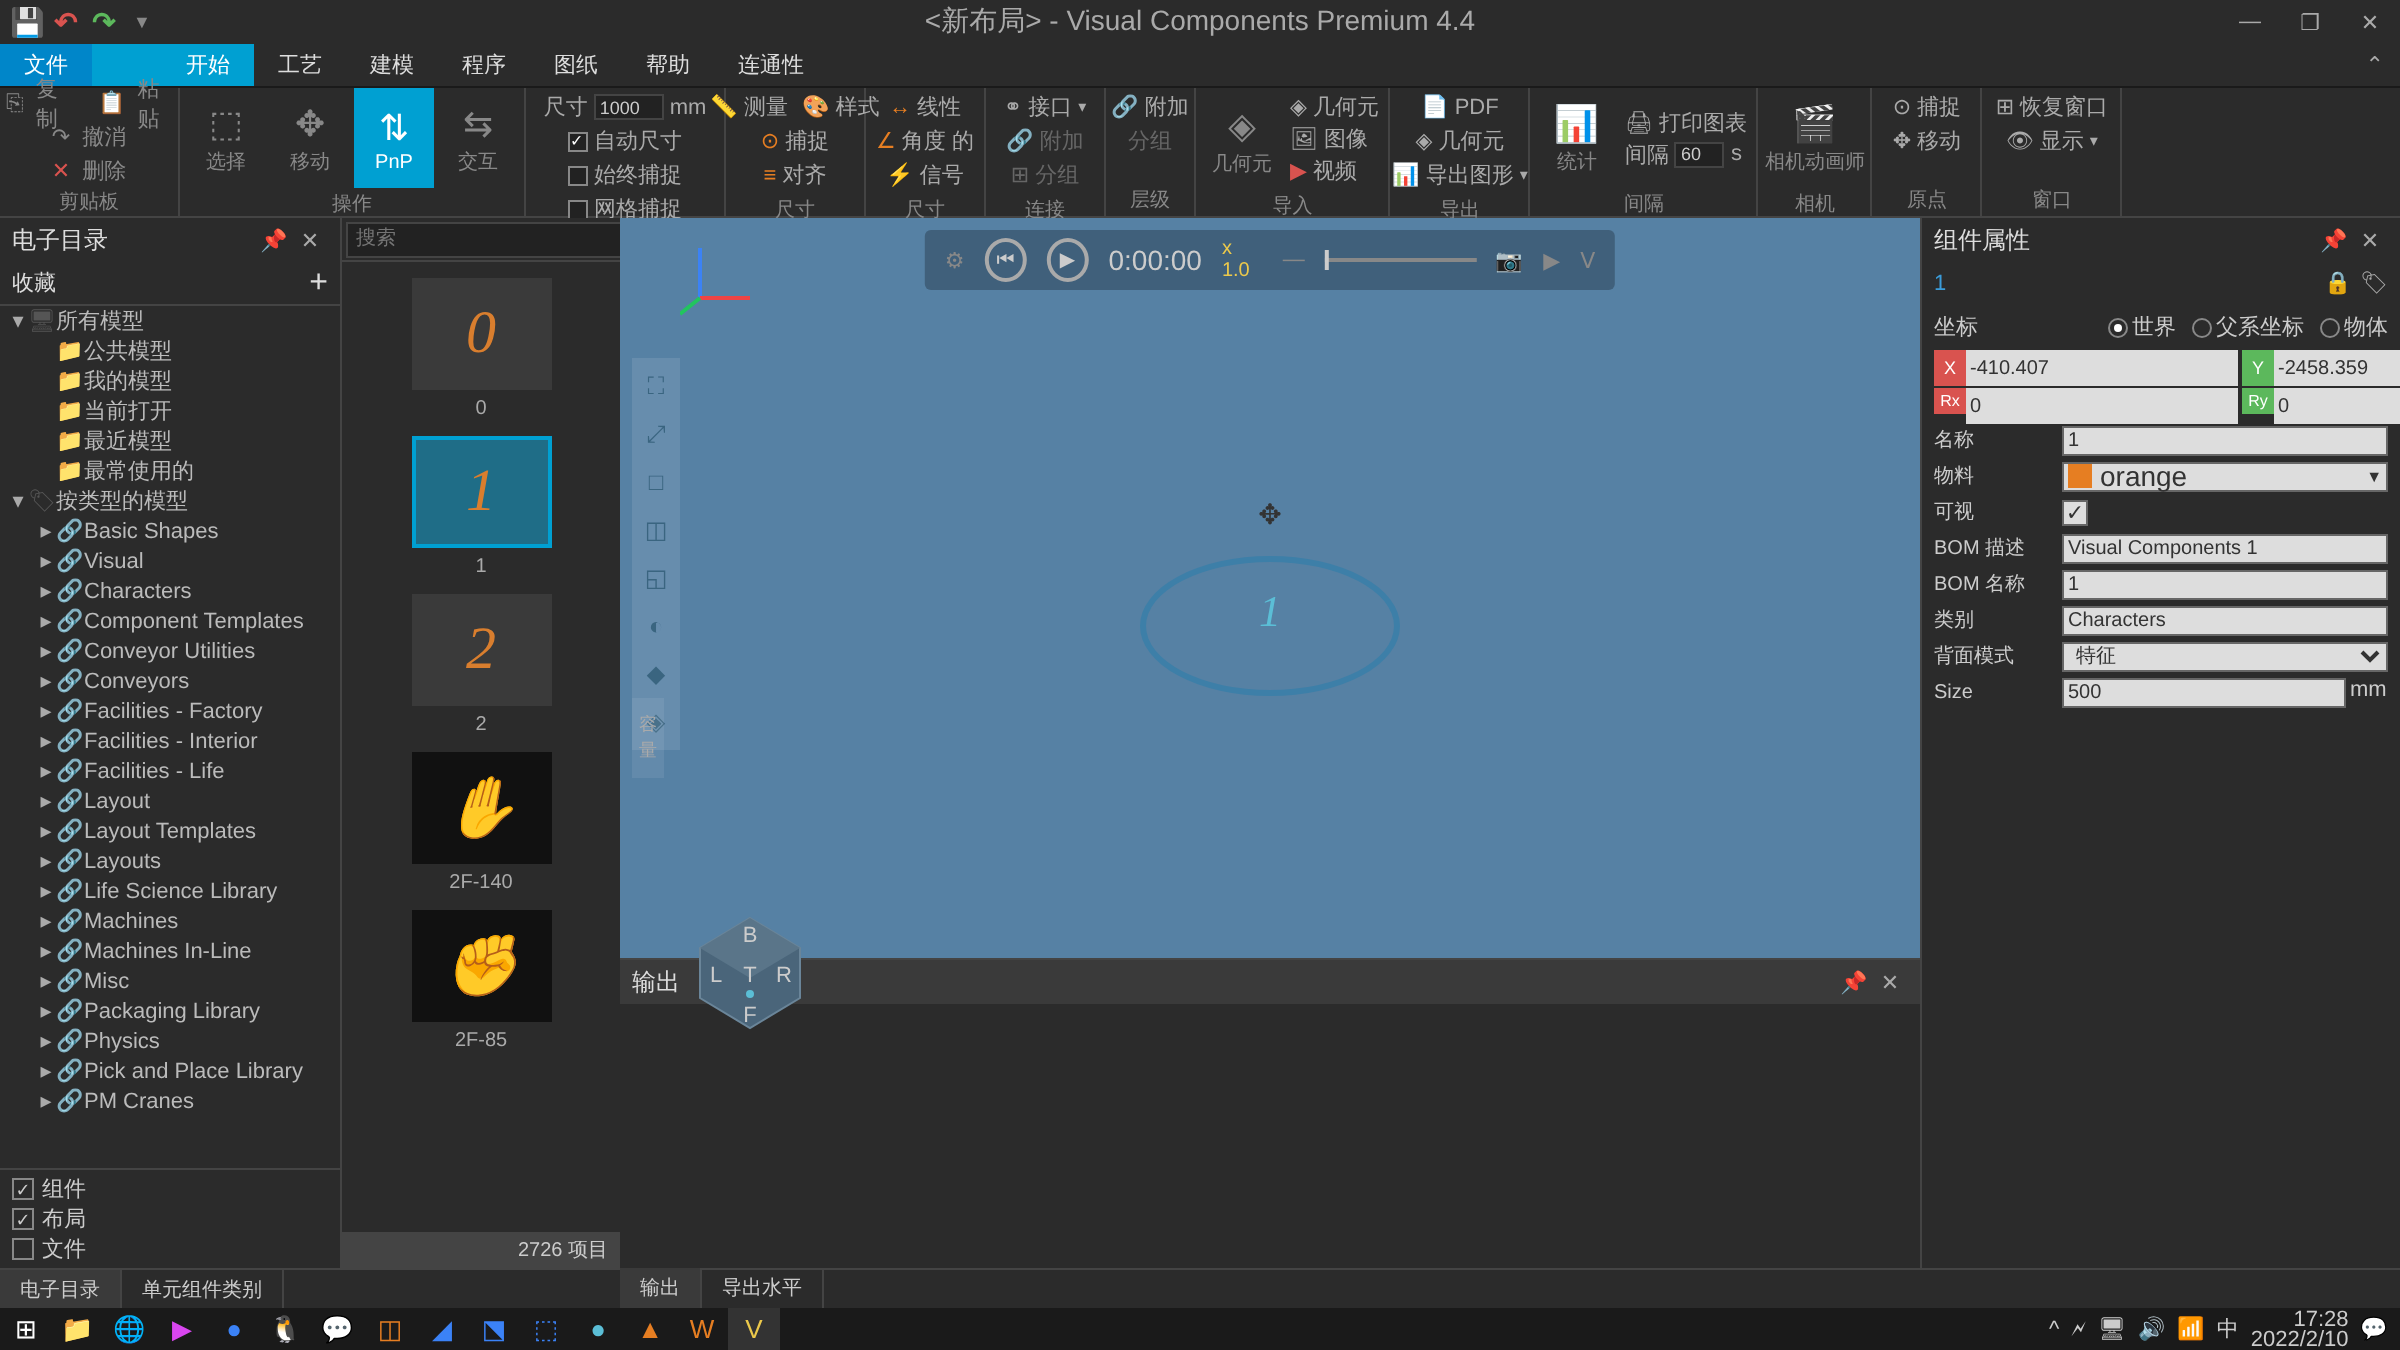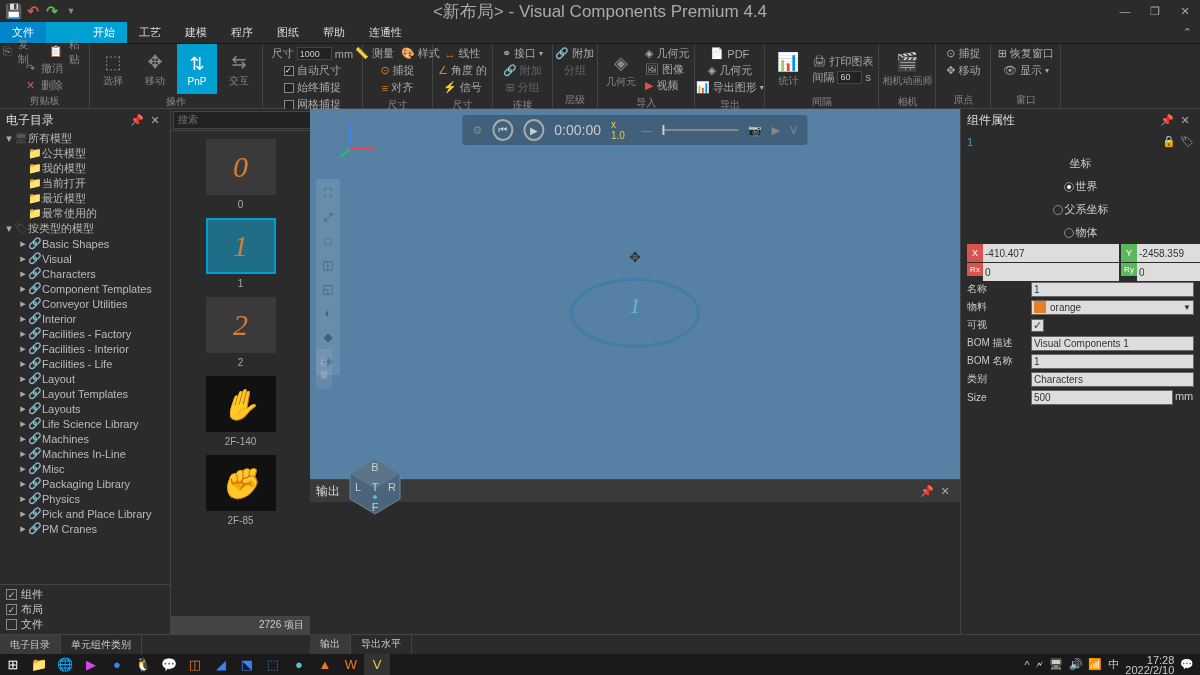--- a/index.html
+++ b/index.html
@@ -3,21 +3,21 @@
 <meta charset="utf-8">
 <style>
 * { margin: 0; padding: 0; box-sizing: border-box; font-family: "Microsoft YaHei", "Segoe UI", sans-serif; font-size: 11px; }
 body { background: #2b2b2b; color: #ccc; width: 1200px; height: 675px; overflow: hidden; position: relative; }
 .titlebar { height: 22px; background: #2b2b2b; display: flex; align-items: center; position: relative; }
 .qat { display: flex; align-items: center; gap: 3px; padding-left: 6px; }
 .qat span { width: 16px; height: 16px; display: inline-flex; align-items: center; justify-content: center; font-size: 14px; }
 .qat .save { color: #555; }
 .qat .undo { color: #d9534f; font-weight: bold; }
 .qat .redo { color: #5cb85c; font-weight: bold; }
-.title-text { position: absolute; left: 50%; transform: translateX(-50%); color: #aaa; font-size: 17px; }
+.title-text { position: absolute; left: 50%; transform: translateX(-50%); color: #aaa; font-size: 14px; }
 .sysbtns { position: absolute; right: 0; display: flex; }
 .sysbtns span { width: 30px; height: 22px; display: flex; align-items: center; justify-content: center; color: #aaa; }
 .menubar { height: 22px; background: #2b2b2b; display: flex; align-items: stretch; border-bottom: 1px solid #1a1a1a; }
 .menutab { padding: 0 12px; display: flex; align-items: center; color: #ddd; }
 .menutab.file { background: #0086c9; color: #fff; }
 .menutab.active { background: #00a0d2; color: #fff; padding-left: 47px; }
 .menubar .expand { margin-left: auto; padding: 0 8px; display: flex; align-items: center; color: #aaa; }
 .ribbon { height: 65px; background: #2b2b2b; display: flex; border-bottom: 1px solid #444; }
 .rgroup { display: flex; flex-direction: column; border-right: 1px solid #444; }
 .rgroup .grow { display: flex; align-items: center; flex: 1; padding: 0 3px; gap: 2px; }
@@ -81,21 +81,21 @@
 .props-name .icons { margin-left: auto; display: flex; gap: 4px; color: #aaa; }
 .prow { display: flex; align-items: center; height: 18px; padding: 0 6px; gap: 4px; }
 .prow .plabel { width: 60px; color: #ccc; font-size: 10px; }
 .prow .pval { flex: 1; }
 .prow input, .prow select { width: 100%; background: #ddd; border: 1px solid #666; color: #333; height: 15px; font-size: 10px; padding: 0 2px; }
 .coord-row { display: flex; height: 18px; }
 .cbox { flex: 1; display: flex; }
 .cbox .clab { width: 16px; background: #d9534f; color: #fff; display: flex; align-items: center; justify-content: center; font-size: 9px; }
 .cbox.y .clab { background: #5cb85c; }
 .cbox input { flex: 1; background: #ddd; border: none; color: #333; font-size: 10px; padding: 0 2px; height: 18px; }
-.radio-row { display: flex; align-items: center; gap: 8px; padding: 4px 6px; font-size: 10px; color: #ccc; flex-direction: column; }
+.radio-row { display: flex; align-items: center; gap: 8px; padding: 4px 6px; font-size: 10px; color: #ccc; }
 .radio-row .rad { display: flex; align-items: center; gap: 2px; }
 .radio-row .rc { width: 10px; height: 10px; border: 1px solid #888; border-radius: 50%; }
 .radio-row .rc.on::after { content: ''; display: block; width: 4px; height: 4px; background: #fff; border-radius: 50%; margin: 2px; }
 .swatch { width: 12px; height: 12px; background: #e67e22; display: inline-block; margin-right: 4px; vertical-align: middle; }
 .bottom-tabs { position: absolute; bottom: 21px; left: 0; right: 0; height: 20px; background: #2b2b2b; border-top: 1px solid #444; display: flex; }
 .btab { padding: 0 10px; display: flex; align-items: center; color: #ccc; font-size: 10px; border-right: 1px solid #444; }
 .btab.active { background: #3a3a3a; }
 .taskbar { position: absolute; bottom: 0; left: 0; right: 0; height: 21px; background: #1a1a1a; display: flex; align-items: center; }
 .taskbar .tb { width: 26px; height: 21px; display: flex; align-items: center; justify-content: center; font-size: 13px; }
 .taskbar .tray { margin-left: auto; display: flex; align-items: center; gap: 6px; padding-right: 6px; color: #ccc; font-size: 9px; }
@@ -360,20 +360,24 @@
   </div>
 </div>
 
 <div class="main">
   <div class="ecat">
     <div class="panel-hdr">
         <span class="phtitle">电子目录</span>
         <span class="phbtn">📌</span>
         <span class="phbtn">✕</span>
       </div>
+    <div class="fav-row">
+        <span>收藏</span>
+        <span class="plus">+</span>
+      </div>
     <div class="tree" id="tree">
         <div class="tnode" style="padding-left: 4px;">
           <span class="ar down"></span>
           <span class="fic">🖥</span>
           <span>所有模型</span>
         </div>
         <div class="tnode" style="padding-left: 18px;">
           <span class="ar " style="visibility: hidden;">▸</span>
           <span class="fic">📁</span>
           <span>公共模型</span>
@@ -424,21 +428,21 @@
           <span>Component Templates</span>
         </div>
         <div class="tnode" style="padding-left: 18px;">
           <span class="ar right"></span>
           <span class="bic">🔗</span>
           <span>Conveyor Utilities</span>
         </div>
         <div class="tnode" style="padding-left: 18px;">
           <span class="ar right"></span>
           <span class="bic">🔗</span>
-          <span>Interior</span>
+          <span>Conveyors</span>
         </div>
         <div class="tnode" style="padding-left: 18px;">
           <span class="ar right"></span>
           <span class="bic">🔗</span>
           <span>Facilities - Factory</span>
         </div>
         <div class="tnode" style="padding-left: 18px;">
           <span class="ar right"></span>
           <span class="bic">🔗</span>
           <span>Facilities - Interior</span>
@@ -656,40 +660,44 @@
     </div>
     <div class="prow">
         <span class="plabel">名称</span>
         <span class="pval"><input value="1" style=""></span>
       </div>
     <div class="prow">
         <span class="plabel">物料</span>
         <span class="pval">
           <div style="background:#ddd;height:15px;display:flex;align-items:center;padding:0 2px;border:1px solid #666">
             <span class="swatch"></span>
-            <span style="color:#333;font-size:10px">orange</span>
+            <span style="color:#333;font-size:14px">orange</span>
             <span style="margin-left:auto;color:#333;font-size:8px">▼</span>
           </div>
         </span>
       </div>
     <div class="prow">
         <span class="plabel">可视</span>
         <span class="pval"><span class="cb" style="width:13px;height:13px;border:1px solid #666;background:#ddd;display:inline-flex;align-items:center;justify-content:center;color:#333">✓</span></span>
       </div>
     <div class="prow">
         <span class="plabel">BOM 描述</span>
         <span class="pval"><input value="Visual Components 1" style=""></span>
       </div>
     <div class="prow">
         <span class="plabel">BOM 名称</span>
         <span class="pval"><input value="1" style=""></span>
       </div>
     <div class="prow">
         <span class="plabel">类别</span>
         <span class="pval"><input value="Characters" style=""></span>
+      </div>
+    <div class="prow">
+        <span class="plabel">背面模式</span>
+        <span class="pval"><select><option>特征</option></select></span>
       </div>
     <div class="prow">
         <span class="plabel">Size</span>
         <span class="pval" style="display:flex;gap:2px">
           <input value="500" style="">
           <span style="color:#ccc;width:22px">mm</span>
         </span>
       </div>
   </div>
 </div>

